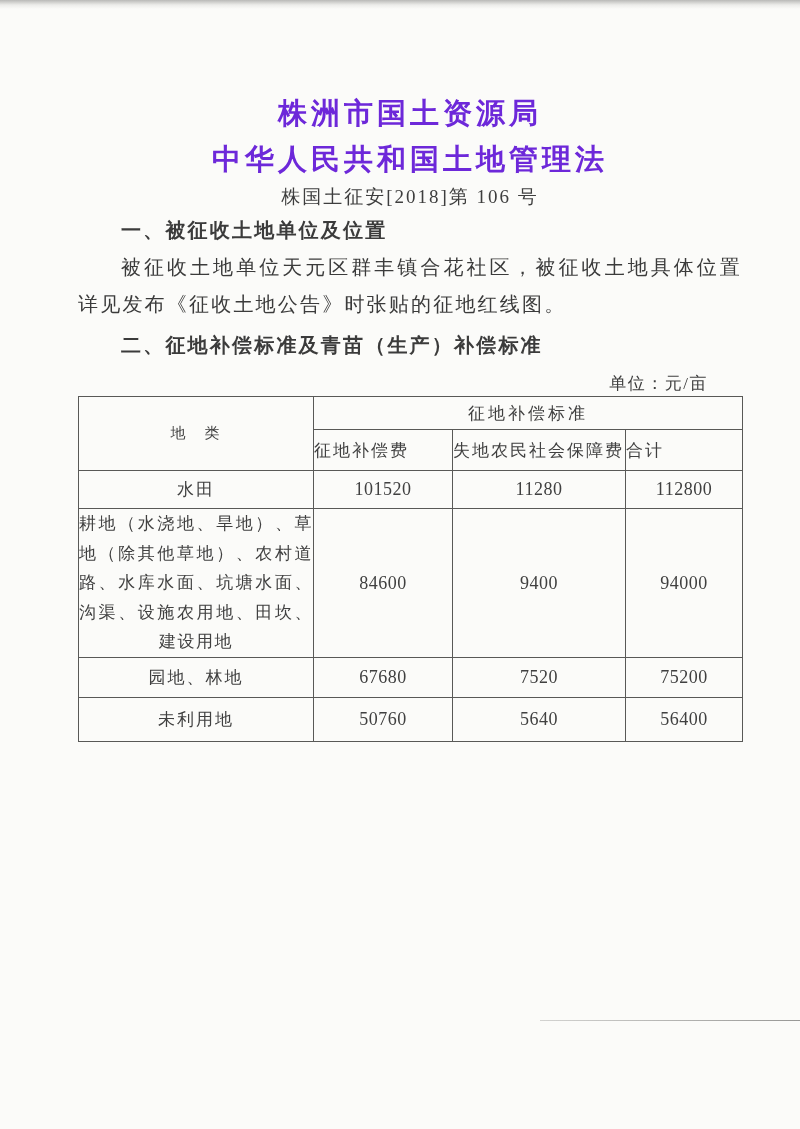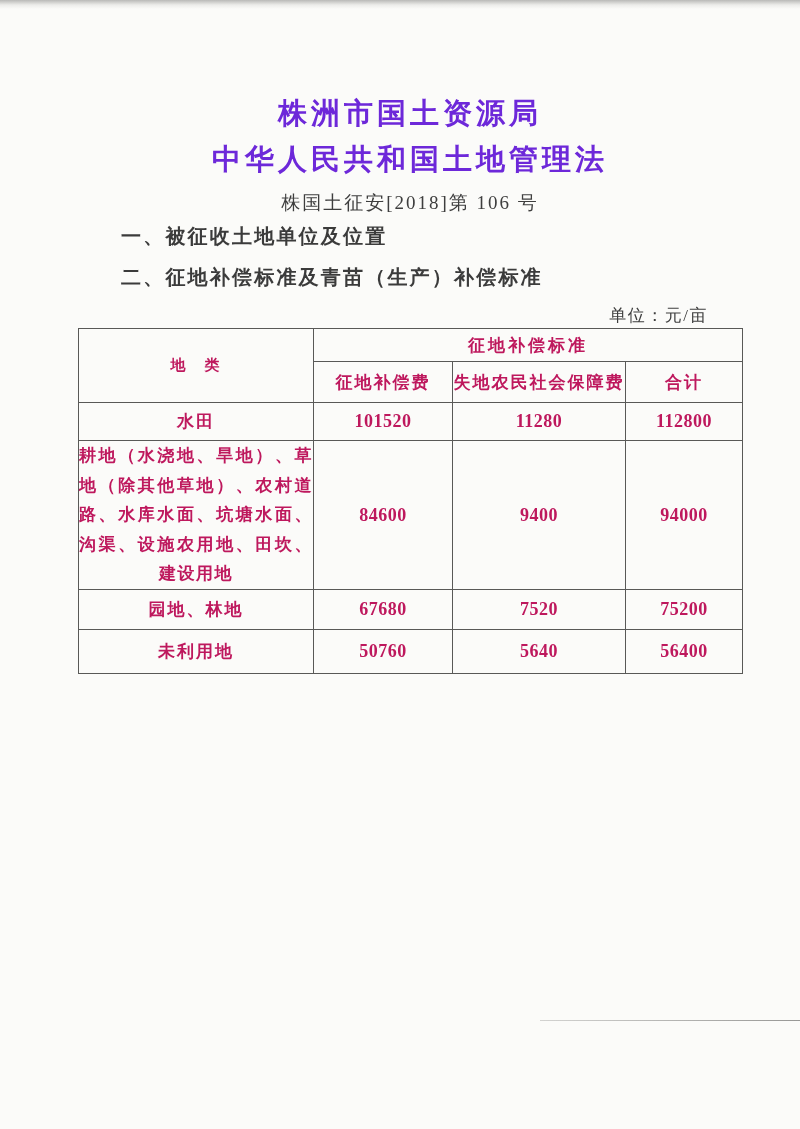--- a/index.html
+++ b/index.html
@@ -43,21 +43,21 @@
     letter-spacing: 4px;
     line-height: 46px;
     color: #6d28d9;
   }
   .title-block { padding-top: 90px; }
   .doc-number {
     text-align: center;
     font-size: 19px;
     letter-spacing: 2px;
     line-height: 30px;
-    margin-top: 6px;
+    margin-top: 0;
     color: #3e3e3e;
   }
   .para {
     font-size: 20px;
     letter-spacing: 2.2px;
     line-height: 37px;
     text-align: justify;
     text-justify: inter-character;
     text-indent: 2.15em;
     margin: 0;
@@ -82,27 +82,27 @@
     color: #3e3e3e;
   }
   table.comp {
     border-collapse: collapse;
     width: 664px;
     table-layout: fixed;
   }
   table.comp th, table.comp td {
     border: 1px solid #59595六;
     border: 1px solid #595957;
-    font-weight: bold;
-    color: #be185d;
+    font-weight: normal;
+    color: #404040;
     padding: 0;
     overflow: hidden;
   }
   .th-group   { height: 32px; font-size: 17px; letter-spacing: 3px; text-align: center; }
-  .th-sub     { height: 40px; font-size: 17px; letter-spacing: 2px; text-align: center; }
+  .th-sub     { height: 40px; font-size: 17px; letter-spacing: 2px; text-align: left; }
   .th-land    { font-size: 15px; letter-spacing: 2px; text-align: center; }
   .row-1 td { height: 37px; }
   .row-2 td { height: 148px; }
   .row-3 td { height: 39px; }
   .row-4 td { height: 43px; }
   .cell-land {
     text-align: center;
     font-size: 17px;
     letter-spacing: 2px;
   }
@@ -133,20 +133,21 @@
   <div class="title-block">
     <div class="title">株洲市国土资源局</div>
     <div class="title">中华人民共和国土地管理法</div>
   </div>
 
   <div class="doc-number">株国土征安[2018]第 106 号</div>
 
 
   <p class="heading">一、被征收土地单位及位置</p>
 
+  <p class="para">被征收土地单位天元区群丰镇合花社区，被征收土地具体位置详见发布《征收土地公告》时张贴的征地红线图。</p>
 
   <p class="heading heading-2">二、征地补偿标准及青苗（生产）补偿标准</p>
 
   <div class="unit-label">单位：元/亩</div>
 
   <table class="comp">
     <colgroup>
       <col style="width:235px">
       <col style="width:139px">
       <col style="width:173px">

